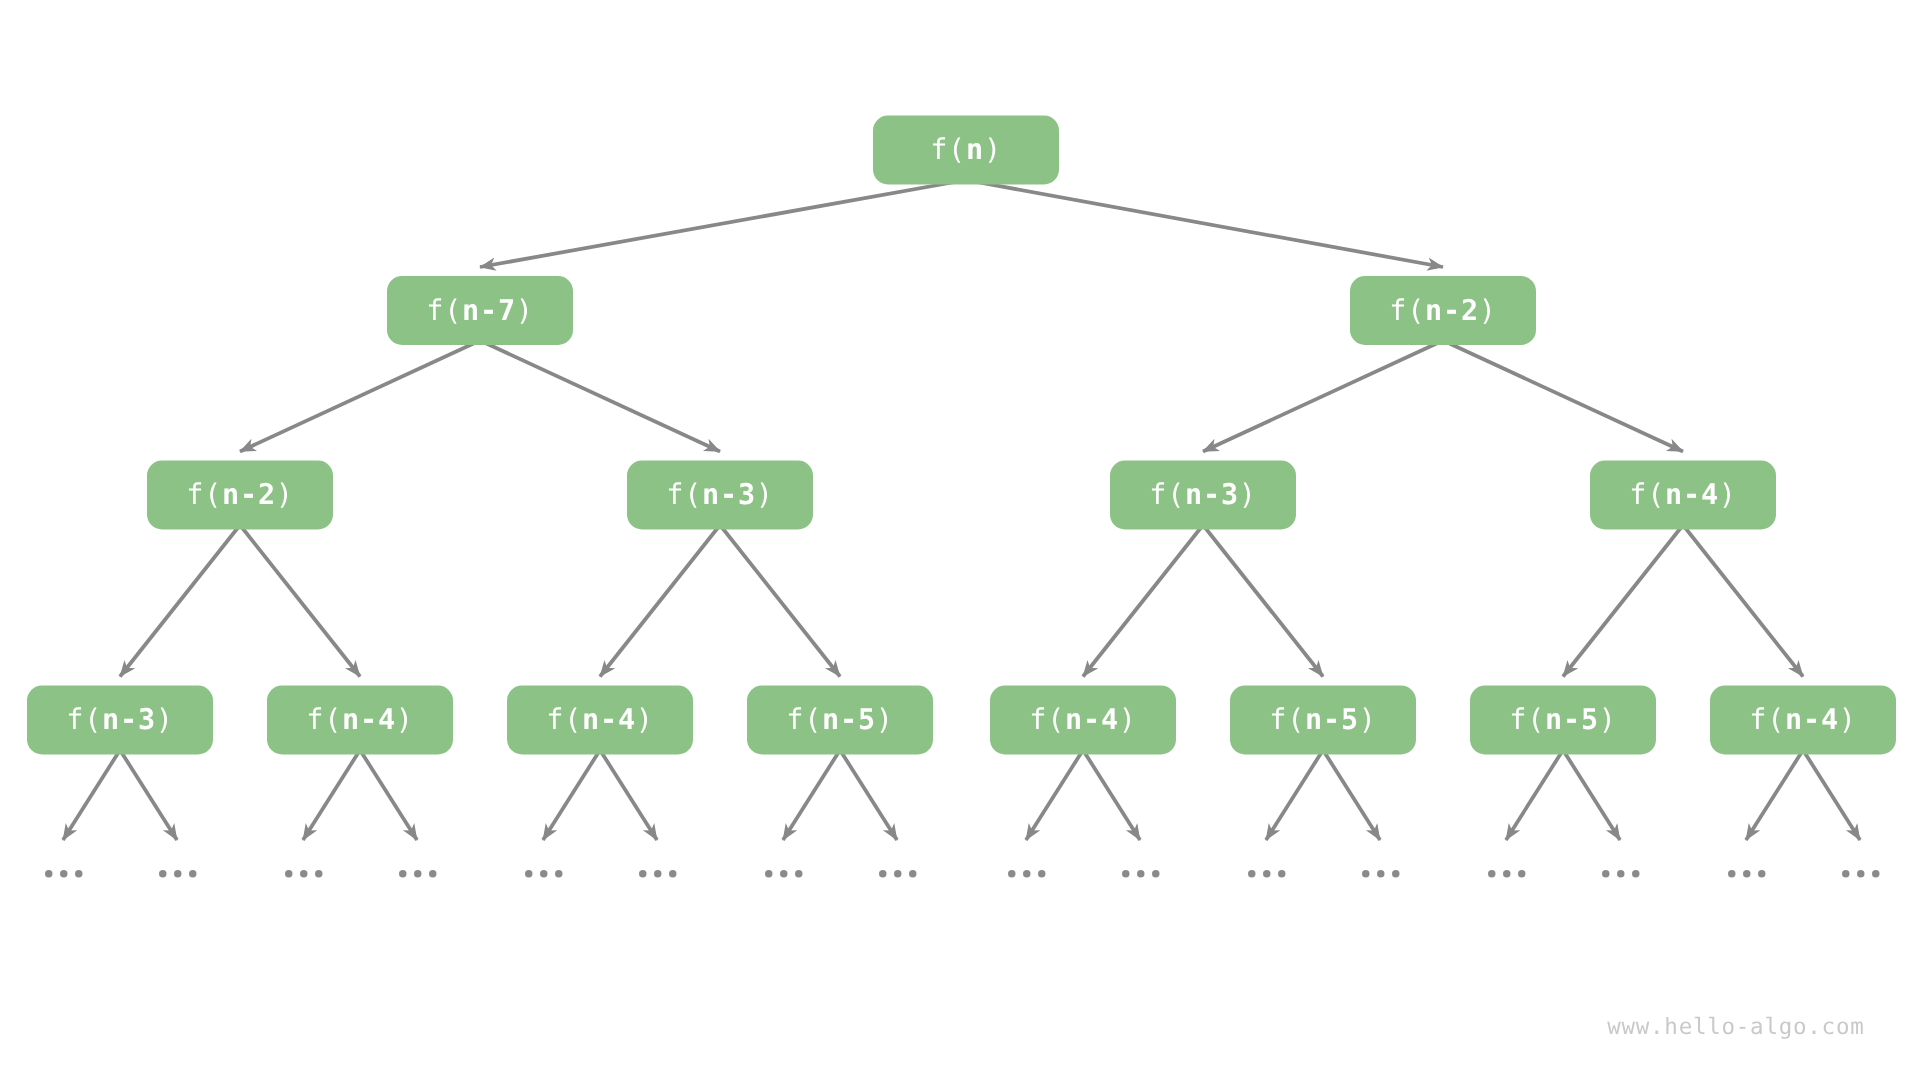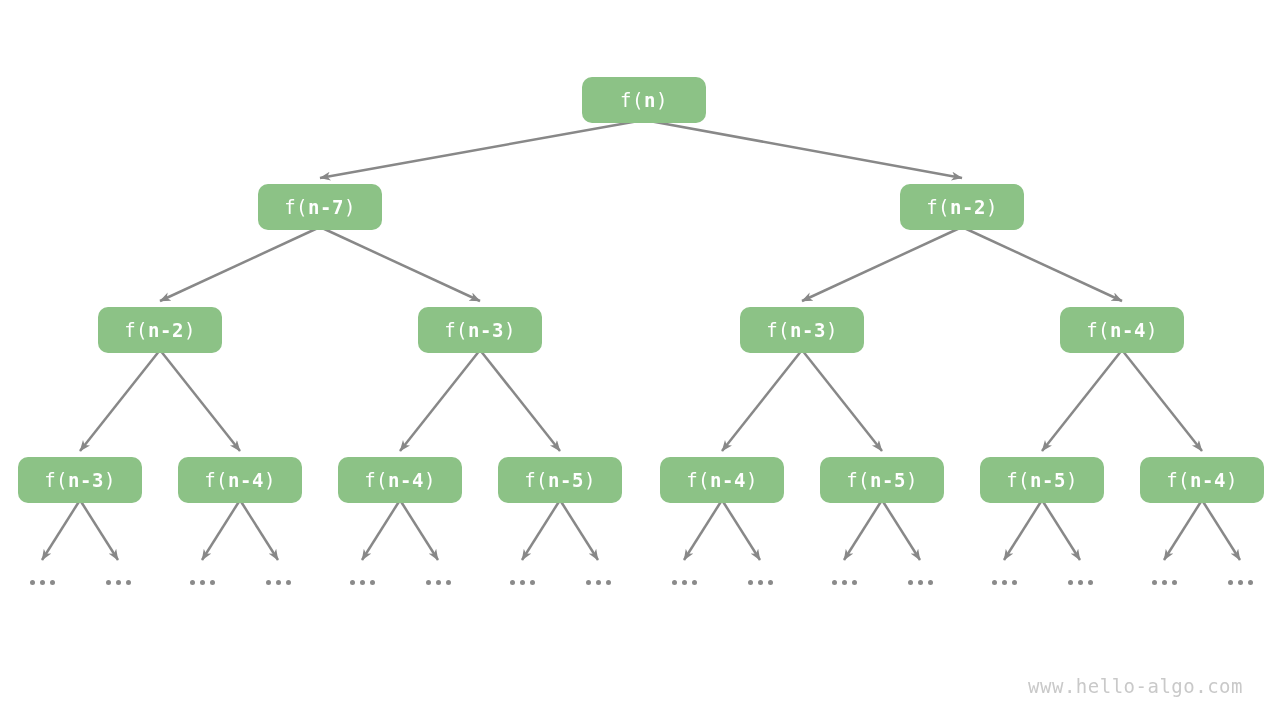--- a/index.html
+++ b/index.html
@@ -52,21 +52,21 @@
   }
   .dots .dot{
     width:5px;height:5px;
     border-radius:50%;
     background:var(--dot);
   }
   .watermark{
     position:absolute;
     right:37px;
     top:675px;
-    font-size:19px;
+    font-size:15px;
     letter-spacing:0.5px;
     color:var(--watermark);
     text-align:right;
   }
 </style>
 </head>
 <body>
 
 <div id="canvas">
   <svg id="edges-svg" xmlns="http://www.w3.org/2000/svg">

